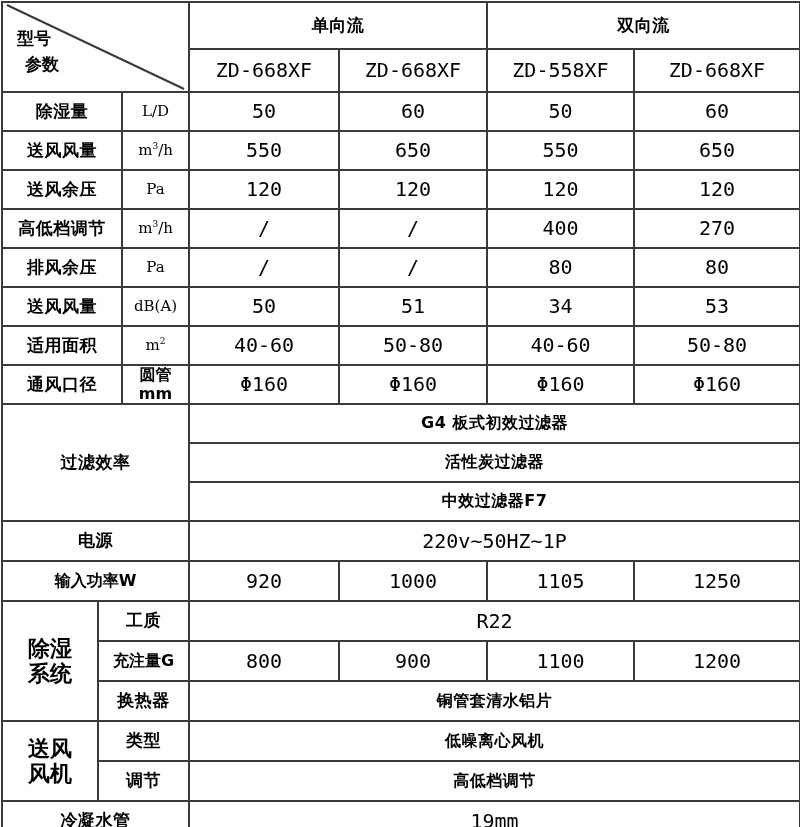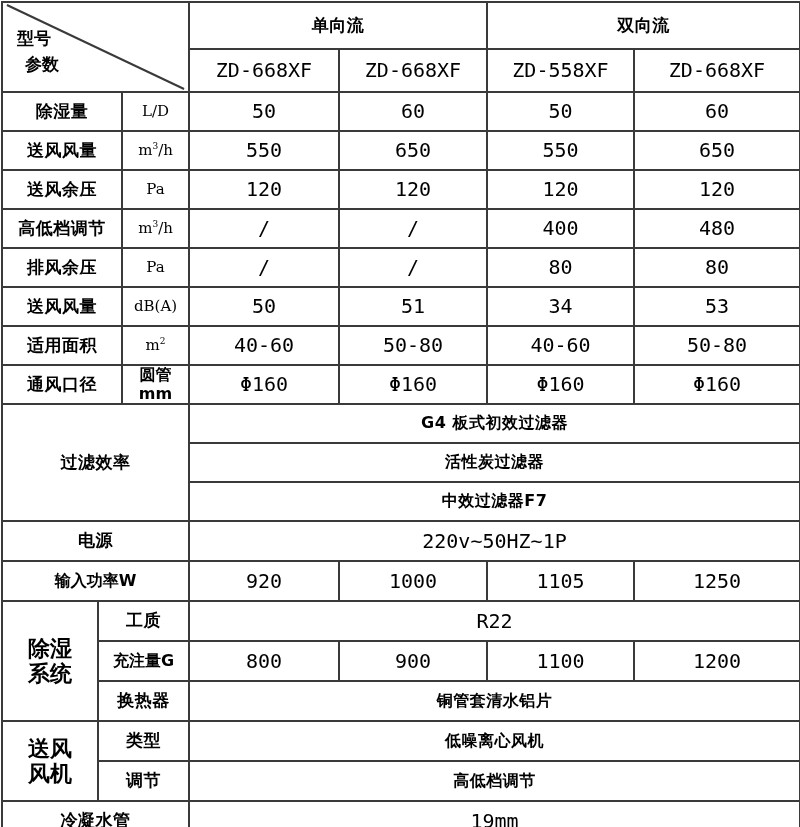--- a/index.html
+++ b/index.html
@@ -166,21 +166,21 @@
     <td class="mono">120</td>
     <td class="mono">120</td>
   </tr>
 
   <tr>
     <td class="cn" colspan="3" style="height:37px">高低档调节</td>
     <td class="unit">m<sup>3</sup>/h</td>
     <td class="mono">/</td>
     <td class="mono">/</td>
     <td class="mono">400</td>
-    <td class="mono">480</td>
+    <td class="mono">270</td>
   </tr>
 
   <tr>
     <td class="cn" colspan="3" style="height:37px">排风余压</td>
     <td class="unit">Pa</td>
     <td class="mono">/</td>
     <td class="mono">/</td>
     <td class="mono">80</td>
     <td class="mono">80</td>
   </tr>

